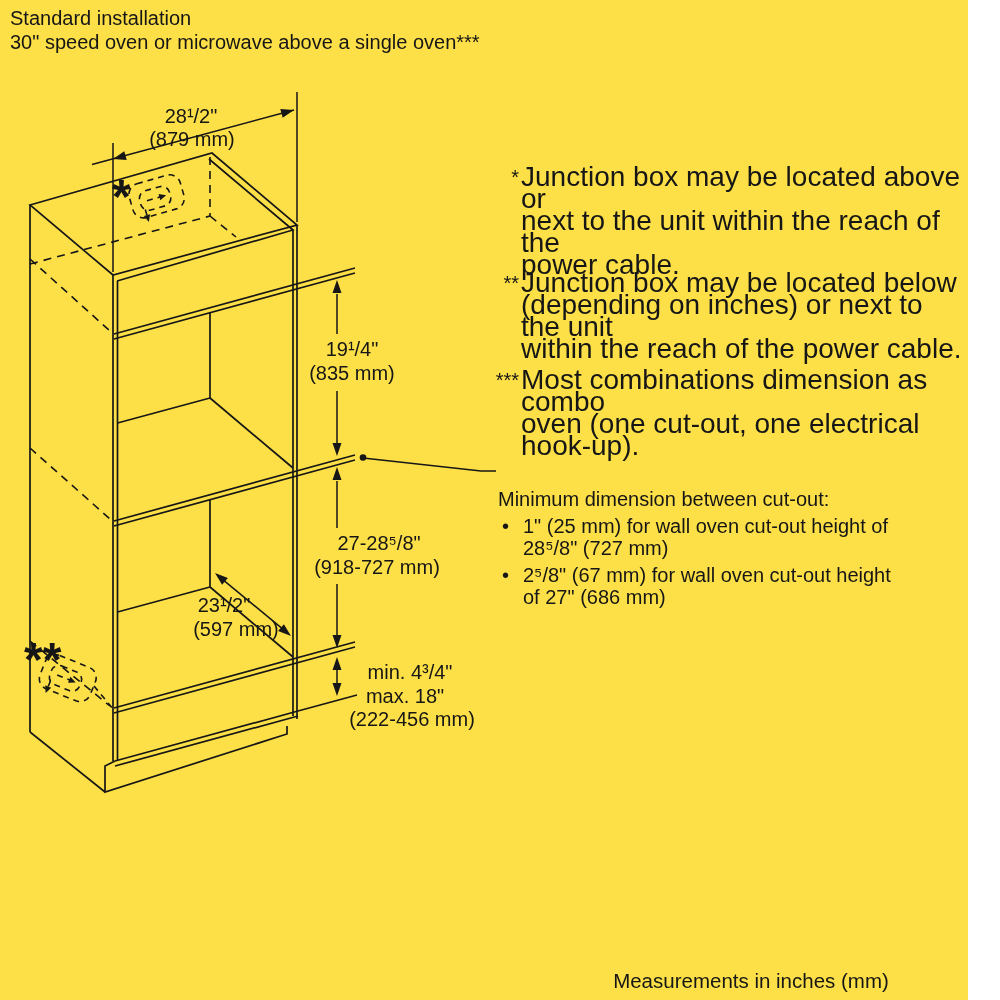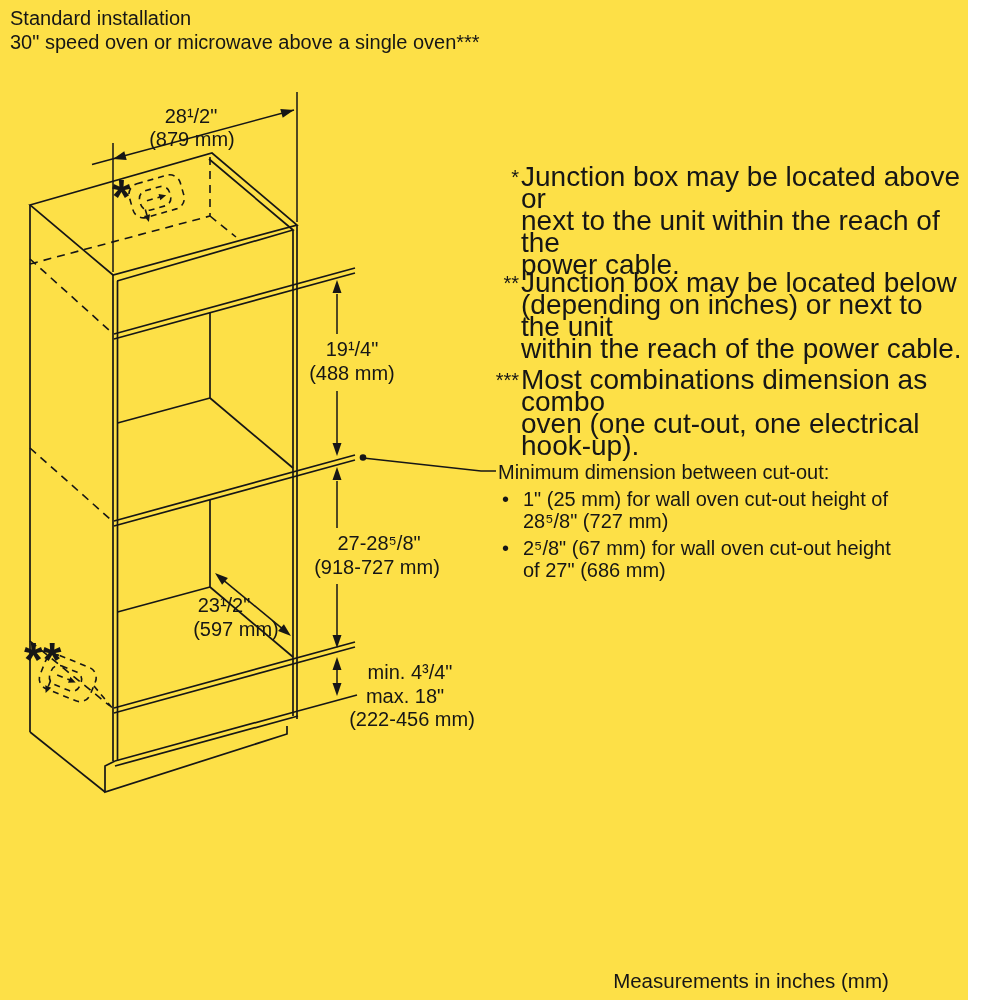--- a/index.html
+++ b/index.html
@@ -5,21 +5,21 @@
   html,body{margin:0;padding:0;background:#fff;}
   #page{position:relative;width:968px;height:1000px;background:#fde047;overflow:hidden;
         font-family:"Liberation Sans",sans-serif;color:#161616;}
   #diagram-svg{position:absolute;left:0;top:0;width:1000px;height:1000px;}
   .title-line{position:absolute;left:10px;font-size:20px;line-height:24px;white-space:nowrap;}
   .dim{position:absolute;font-size:20px;line-height:23px;white-space:nowrap;
        transform:translateX(-50%);text-align:center;}
   .note{position:absolute;left:489px;width:480px;display:flex;align-items:flex-start;}
   .note-marker{width:30px;text-align:right;font-size:20px;line-height:22px;white-space:pre;flex:none;}
   .note-text{margin-left:2px;font-size:28px;line-height:22px;white-space:pre-line;}
-  #min-dim-block{position:absolute;left:498px;top:461px;width:470px;}
+  #min-dim-block{position:absolute;left:498px;top:488px;width:470px;}
   #min-dim-heading{font-size:20px;line-height:22px;white-space:nowrap;}
   .bullet-row{display:flex;align-items:flex-start;margin-top:5px;}
   .bullet-marker{width:21px;padding-left:4px;font-size:20px;line-height:22px;flex:none;}
   .bullet-text{font-size:20px;line-height:22px;white-space:pre-line;}
   #footer-note{position:absolute;left:520px;top:969px;width:462px;text-align:center;
                font-size:20.5px;white-space:nowrap;}
 </style>
 </head>
 <body>
 
@@ -120,21 +120,21 @@
       </g>
     </g>
 
     <text x="112" y="213" font-size="48" font-weight="bold" fill="#161616">*</text>
     <text x="24" y="676" font-size="48" font-weight="bold" fill="#161616">**</text>
   </svg>
 
   <div class="dim" style="left:191px;top:105px">28¹/2"</div>
   <div class="dim" style="left:192px;top:128px">(879 mm)</div>
   <div class="dim" style="left:352px;top:338px">19¹/4"</div>
-  <div class="dim" style="left:352px;top:362px">(488 mm)</div>
+  <div class="dim" style="left:352px;top:362px">(835 mm)</div>
   <div class="dim" style="left:379px;top:532px">27-28⁵/8"</div>
   <div class="dim" style="left:377px;top:556px">(918-727 mm)</div>
   <div class="dim" style="left:224px;top:594px">23¹/2"</div>
   <div class="dim" style="left:236px;top:618px">(597 mm)</div>
   <div class="dim" style="left:410px;top:661px">min. 4³/4"</div>
   <div class="dim" style="left:405px;top:685px">max. 18"</div>
   <div class="dim" style="left:412px;top:708px">(222-456 mm)</div>
 
   <div class="note" style="top:166px">
     <span class="note-marker">*</span>

